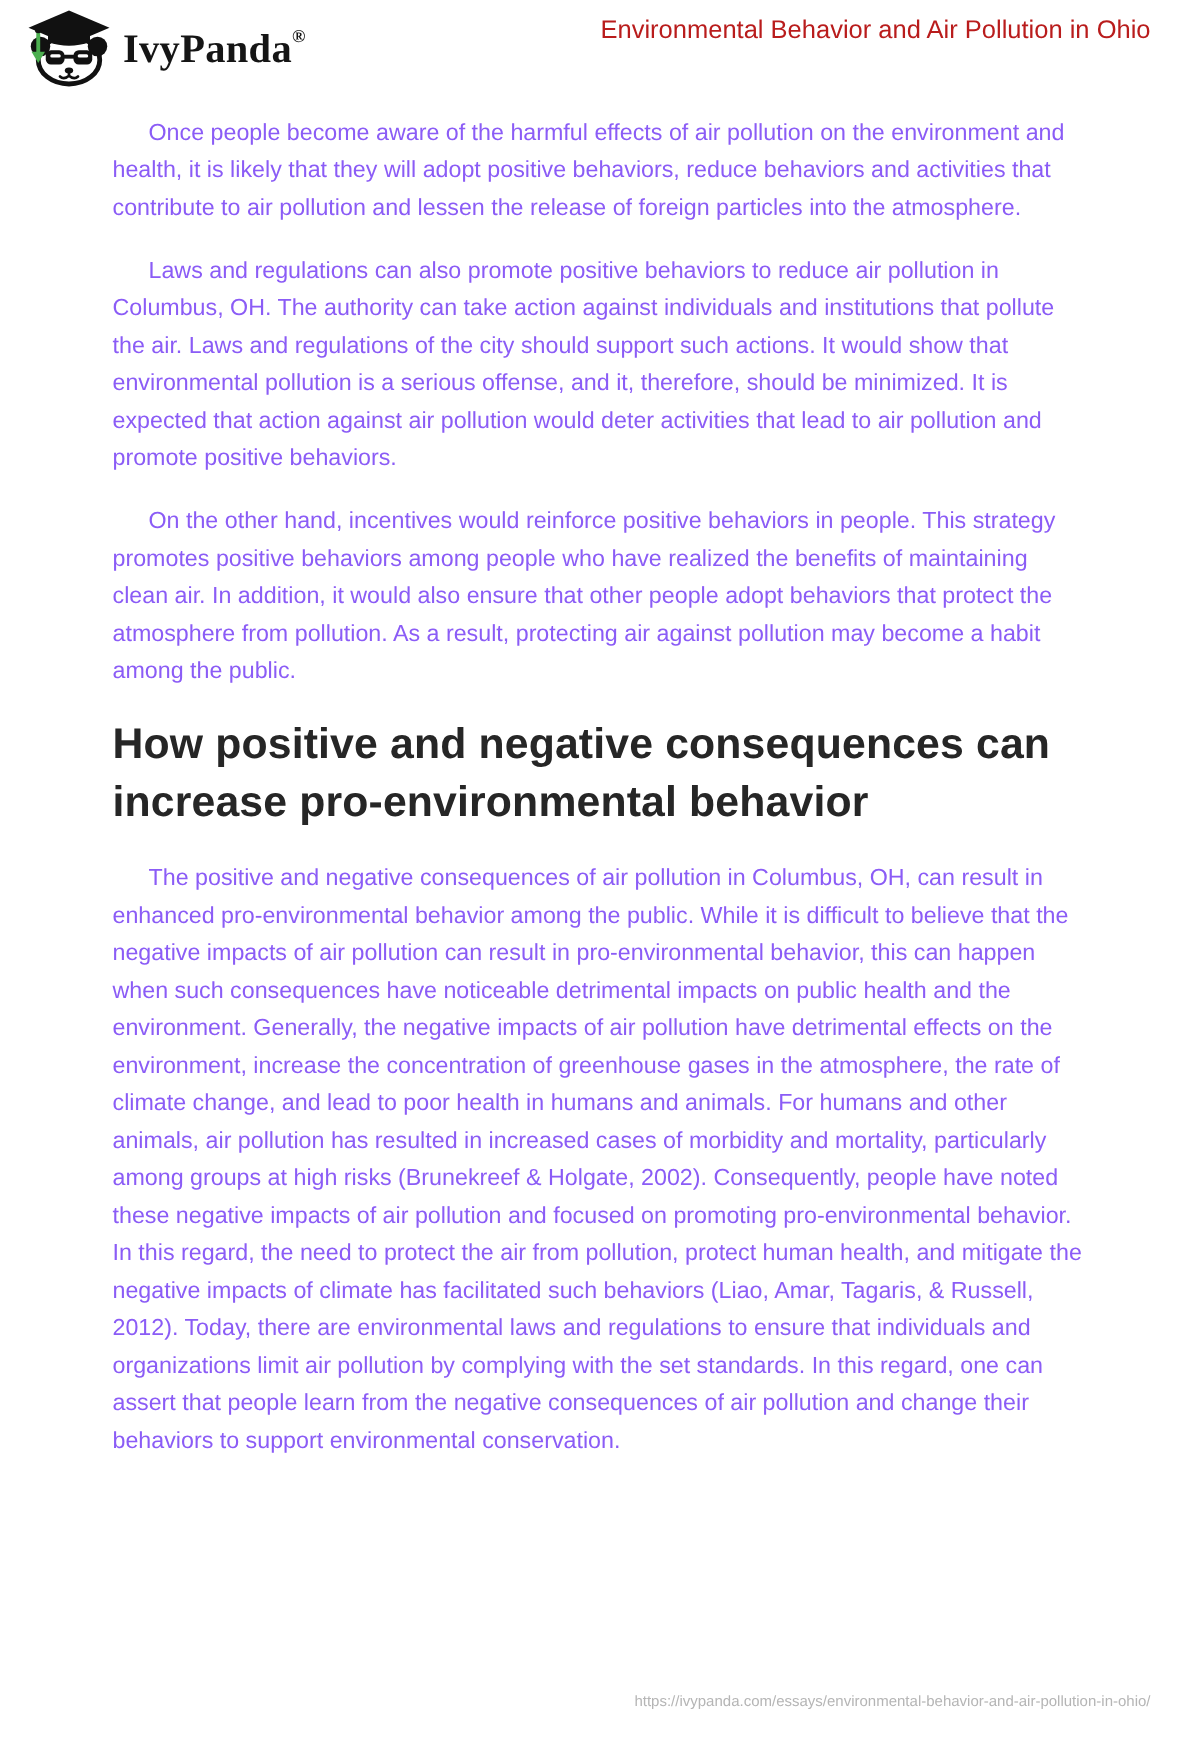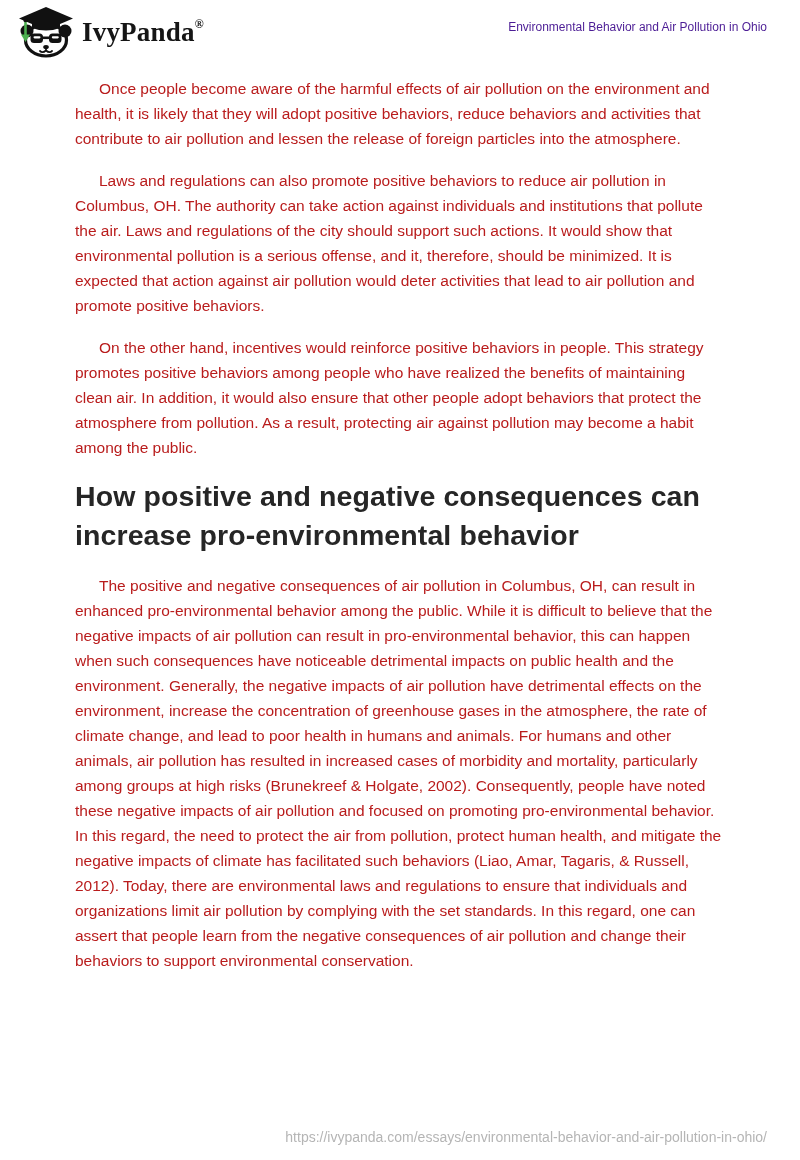--- a/index.html
+++ b/index.html
@@ -35,55 +35,55 @@
     text-align: right;
   }
   .brand-reg {
     font-size: 12px;
     vertical-align: 13px;
     font-weight: 700;
   }
   .doc-title {
     position: absolute;
     right: 0;
-    top: 14px;
-    font-size: 12px;
-    color: #4c1d95;
+    top: 4px;
+    font-size: 17px;
+    color: #b91c1c;
   }
 
   
   .article {
     position: absolute;
     top: 76px;
     left: 75px;
     width: 650px;
     color: #3a3a3a;
   }
   .article p {
     margin: 0 2px 17px 0;
     font-size: 15.5px;
     line-height: 25px;
     text-indent: 24px;
-    color: #b91c1c;
+    color: #8b5cf6;
   }
   .article h1 {
     margin: 16px 0 18px 0;
     font-size: 28.5px;
     line-height: 39px;
     font-weight: 700;
     color: #262626;
     letter-spacing: 0.1px;
   }
 
   
   .footer {
     position: absolute;
     right: 33px;
     top: 1129px;
-    font-size: 14px;
+    font-size: 10px;
     color: #b5b5b5;
   }
 </style>
 </head>
 <body>
 
 <div class="page">
 
   <div class="header">
     <div class="brand-wrap">

